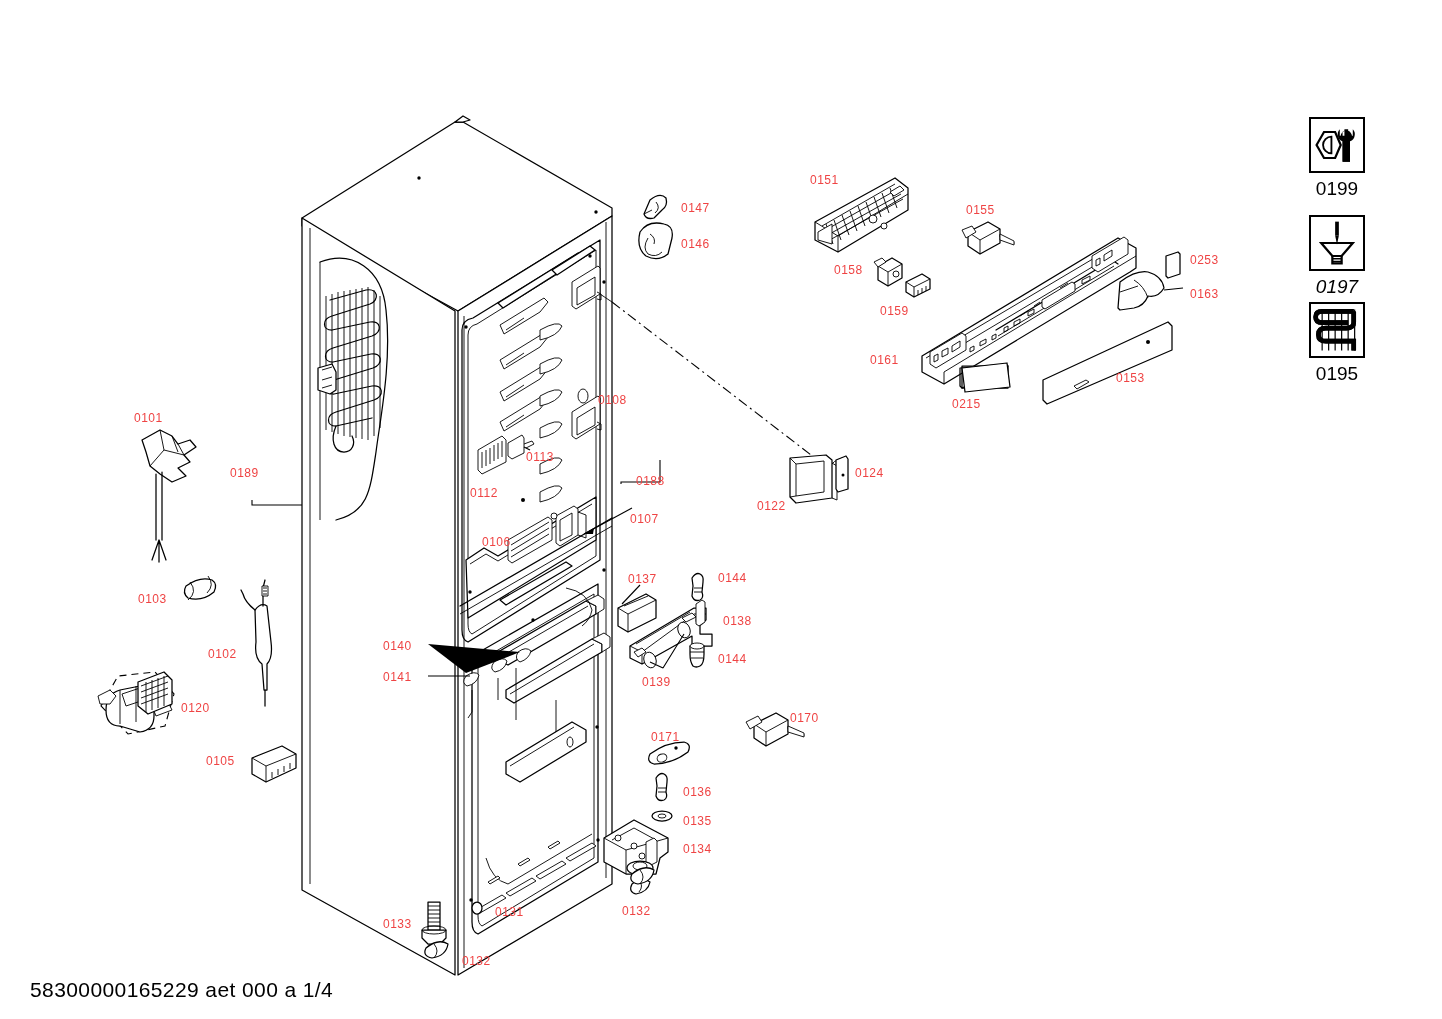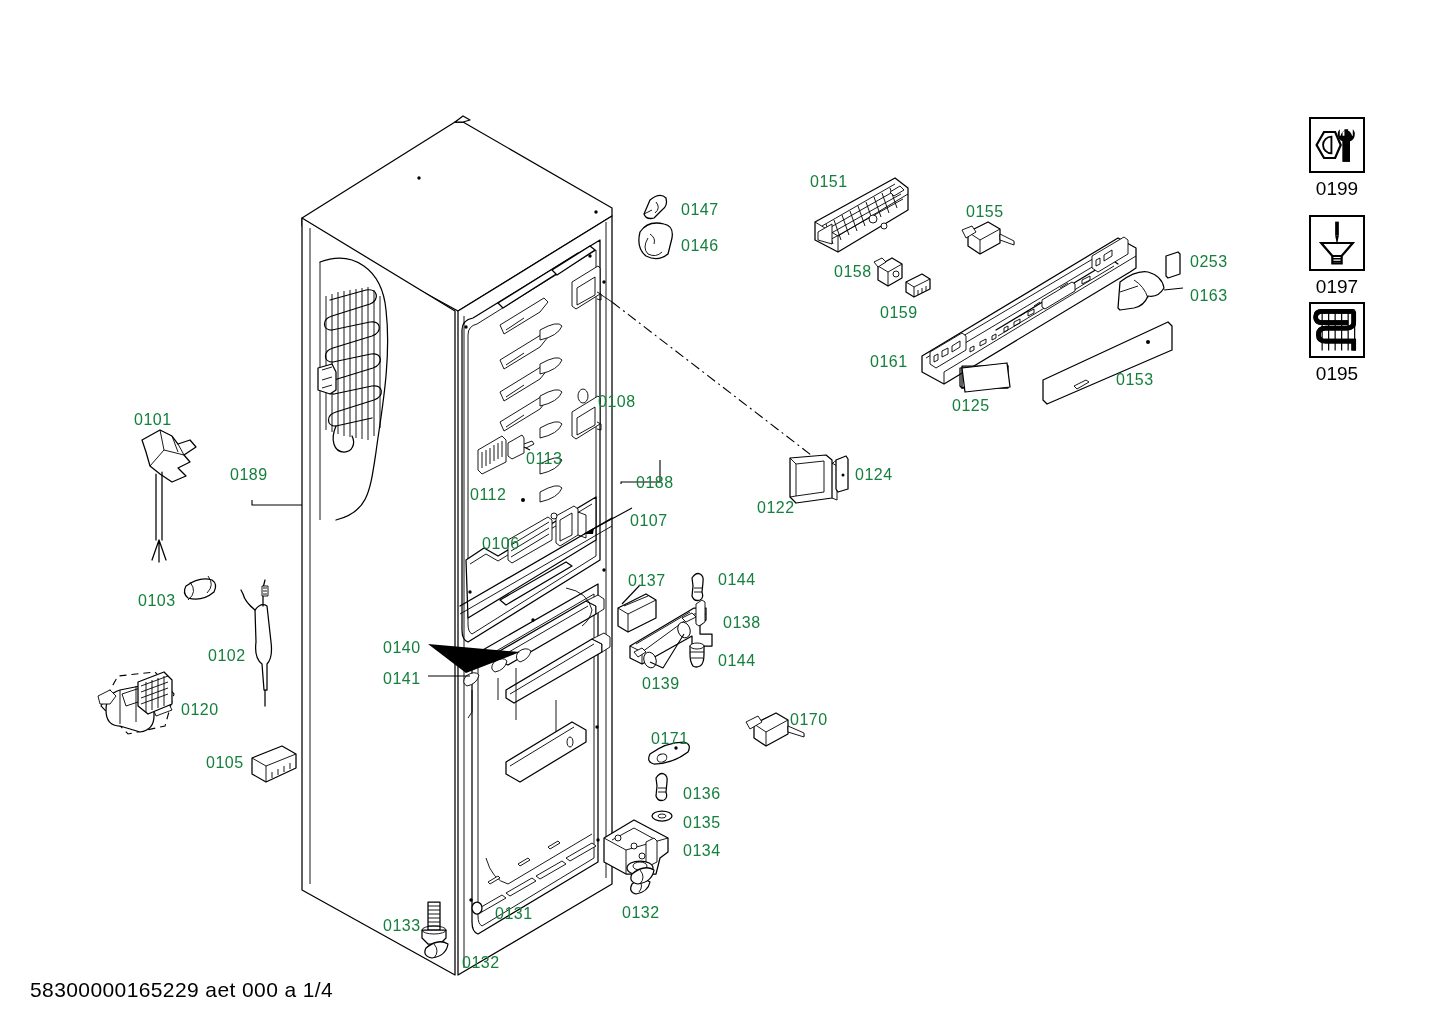--- a/index.html
+++ b/index.html
@@ -1,21 +1,21 @@
 <!DOCTYPE html>
 <html><head>
 <meta charset="utf-8">
 <title>Exploded Parts Diagram</title>
 <style>
   html,body{margin:0;padding:0;background:#ffffff;}
   body{width:1442px;height:1019px;overflow:hidden;
        font-family:"Liberation Sans","DejaVu Sans",sans-serif;color:#000;}
   #sheet{position:relative;width:1442px;height:1019px;background:#fff;}
   svg.layer{position:absolute;left:0;top:0;width:1442px;height:1019px;}
-  .lbl{position:absolute;font-size:16px;letter-spacing:.5px;color:#15803d;
+  .lbl{position:absolute;font-size:12px;letter-spacing:.5px;color:#ef4444;
        white-space:nowrap;line-height:1;font-family:"Liberation Sans","DejaVu Sans",sans-serif;}
   .legend-box{position:absolute;width:56px;height:56px;border:2px solid #000;
       background:#fff;box-sizing:border-box;}
   .legend-num{position:absolute;font-size:19px;text-align:center;width:70px;}
   #footer{position:absolute;left:30px;top:978px;font-size:21px;letter-spacing:.4px;}
   .ln{fill:none;stroke:#000;stroke-width:1.25;stroke-linejoin:round;stroke-linecap:round;}
   .ln-thin{fill:none;stroke:#000;stroke-width:.9;}
   .fillw{fill:#ffffff;stroke:#000;stroke-width:1.25;stroke-linejoin:round;}
   .fillw-thin{fill:#ffffff;stroke:#000;stroke-width:.9;stroke-linejoin:round;}
   .blk{fill:#000;}
@@ -540,21 +540,21 @@
 
   <div class="legend-box" style="left:1309px;top:215px;">
     <svg viewBox="0 0 56 56" width="52" height="52">
       <path d="M26 5 L30 5 L30 20 L26 20 Z" fill="#000"></path>
       <path d="M26 20 L30 20 L28 30 Z" fill="#000"></path>
       <path d="M11 28 L45 28 L33 42 L23 42 Z" fill="none" stroke="#000" stroke-width="2.4"></path>
       <path d="M23 42 L33 42 L33 50 L23 50 Z" fill="none" stroke="#000" stroke-width="2.4"></path>
       <path d="M23 45 L33 45 M23 48 L33 48" stroke="#000" stroke-width="1.6"></path>
     </svg>
   </div>
-  <div class="legend-num" style="left:1302px;top:276px;">0197</div>
+  <div class="legend-num" style="left:1302px;top:276px;font-style:italic;">0197</div>
 
   <div class="legend-box" style="left:1309px;top:302px;">
     <svg viewBox="0 0 56 56" width="52" height="52">
       <path d="M46 8 L46 20 Q46 26 38 26 L16 26 Q8 26 8 33 Q8 40 16 40 L46 40 L46 50" fill="none" stroke="#000" stroke-width="5"></path>
       <path d="M46 8 L12 8 Q5 8 5 14 Q5 20 12 20 L40 20" fill="none" stroke="#000" stroke-width="5"></path>
       <g stroke="#000" stroke-width="1.3">
         <path d="M12 6 L12 50"></path>
           <path d="M19 6 L19 50"></path>
           <path d="M26 6 L26 50"></path>
         <path d="M33 6 L33 50"></path>
@@ -573,21 +573,21 @@
   <div class="lbl" style="left:208px;top:648px;">0102</div>
   <div class="lbl" style="left:181px;top:702px;">0120</div>
   <div class="lbl" style="left:206px;top:755px;">0105</div>
   <div class="lbl" style="left:681px;top:202px;">0147</div>
   <div class="lbl" style="left:681px;top:238px;text-align:center;">0146</div>
   <div class="lbl" style="left:810px;top:174px;">0151</div>
   <div class="lbl" style="left:966px;top:204px;">0155</div>
   <div class="lbl" style="left:834px;top:264px;">0158</div>
   <div class="lbl" style="left:880px;top:305px;">0159</div>
   <div class="lbl" style="left:870px;top:354px;">0161</div>
-  <div class="lbl" style="left:952px;top:398px;">0125</div>
+  <div class="lbl" style="left:952px;top:398px;">0215</div>
   <div class="lbl" style="left:1116px;top:372px;">0153</div>
   <div class="lbl" style="left:1190px;top:254px;">0253</div>
   <div class="lbl" style="left:1190px;top:288px;">0163</div>
   <div class="lbl" style="left:598px;top:394px;">0108</div>
   <div class="lbl" style="left:526px;top:451px;">0113</div>
   <div class="lbl" style="left:636px;top:447px;margin-top:28px;">0188</div>
   <div class="lbl" style="left:470px;top:487px;">0112</div>
   <div class="lbl" style="left:482px;top:536px;">0106</div>
   <div class="lbl" style="left:630px;top:513px;">0107</div>
   <div class="lbl" style="left:855px;top:467px;">0124</div>

